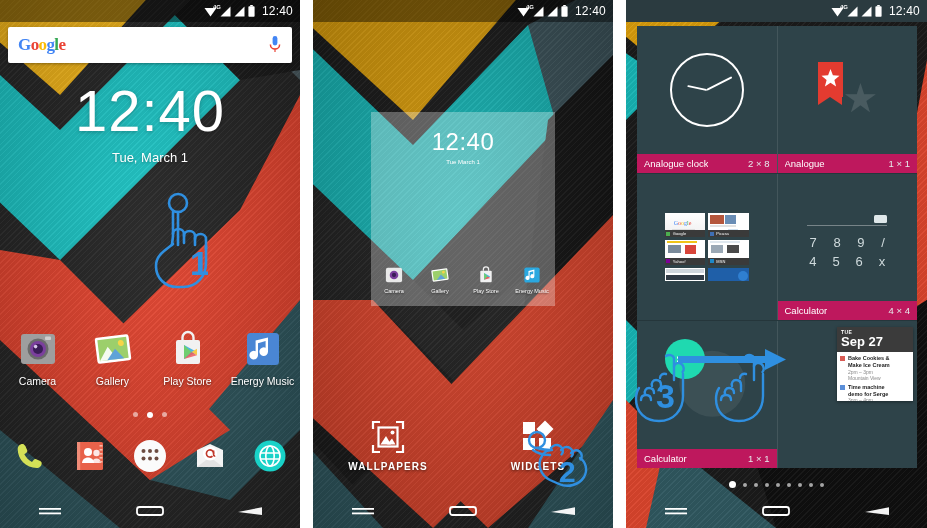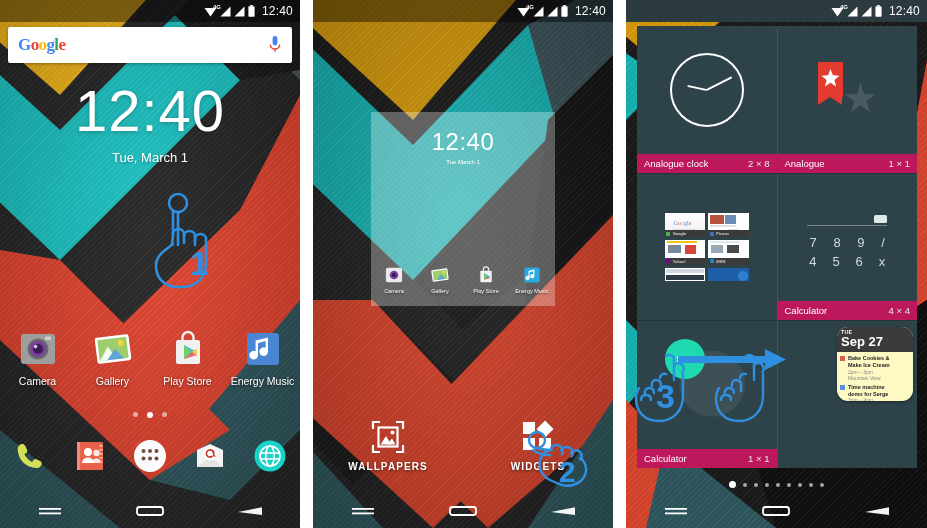--- a/index.html
+++ b/index.html
@@ -110,21 +110,21 @@
   .calcdel { position:absolute; right:6px; top:6px; width:13px; height:8px; background:#dfe8ea; border-radius:1.5px; }
   .calckeys { position:absolute; left:0; right:0; top:22px; }
   .calckeys .r { display:flex; justify-content:space-around; margin-top:4px; }
   .calckeys .r span { font-size:13px; color:#cfdadc; font-weight:300; }
 
   
   .calc1 { width:40px; height:40px; border-radius:50%; background:#1fd9b0; display:flex; align-items:center; justify-content:center; position:relative; }
   .eqbar { width:16px; height:2.6px; background:#fff; border-radius:2px; position:absolute; }
 
   
-  .cal { width:76px; height:74px; background:#fef9c3; box-shadow:0 1px 3px rgba(0,0,0,0.4); overflow:hidden;border-radius:11px; }
+  .cal { width:76px; height:74px; background:#ffffff; box-shadow:0 1px 3px rgba(0,0,0,0.4); overflow:hidden; }
   .cal .hd { background:#3b3b3b; color:#fff; padding:2px 4px 3px; }
   .cal .hd .dow { font-size:5px; font-weight:bold; letter-spacing:0.4px; }
   .cal .hd .dt { font-size:13px; font-weight:bold; line-height:1.05; }
   .cal .ev { display:flex; gap:3px; padding:3px 3px 0; }
   .cal .ev .sw { width:5px; height:5px; flex:none; margin-top:1px; }
   .cal .ev .tx { min-width:0; }
   .cal .ev .t1 { font-size:5.5px; color:#222; font-weight:bold; line-height:1.25; white-space:nowrap; }
   .cal .ev .t2 { font-size:5px; color:#8a8a8a; line-height:1.3; white-space:nowrap; }
 
   

